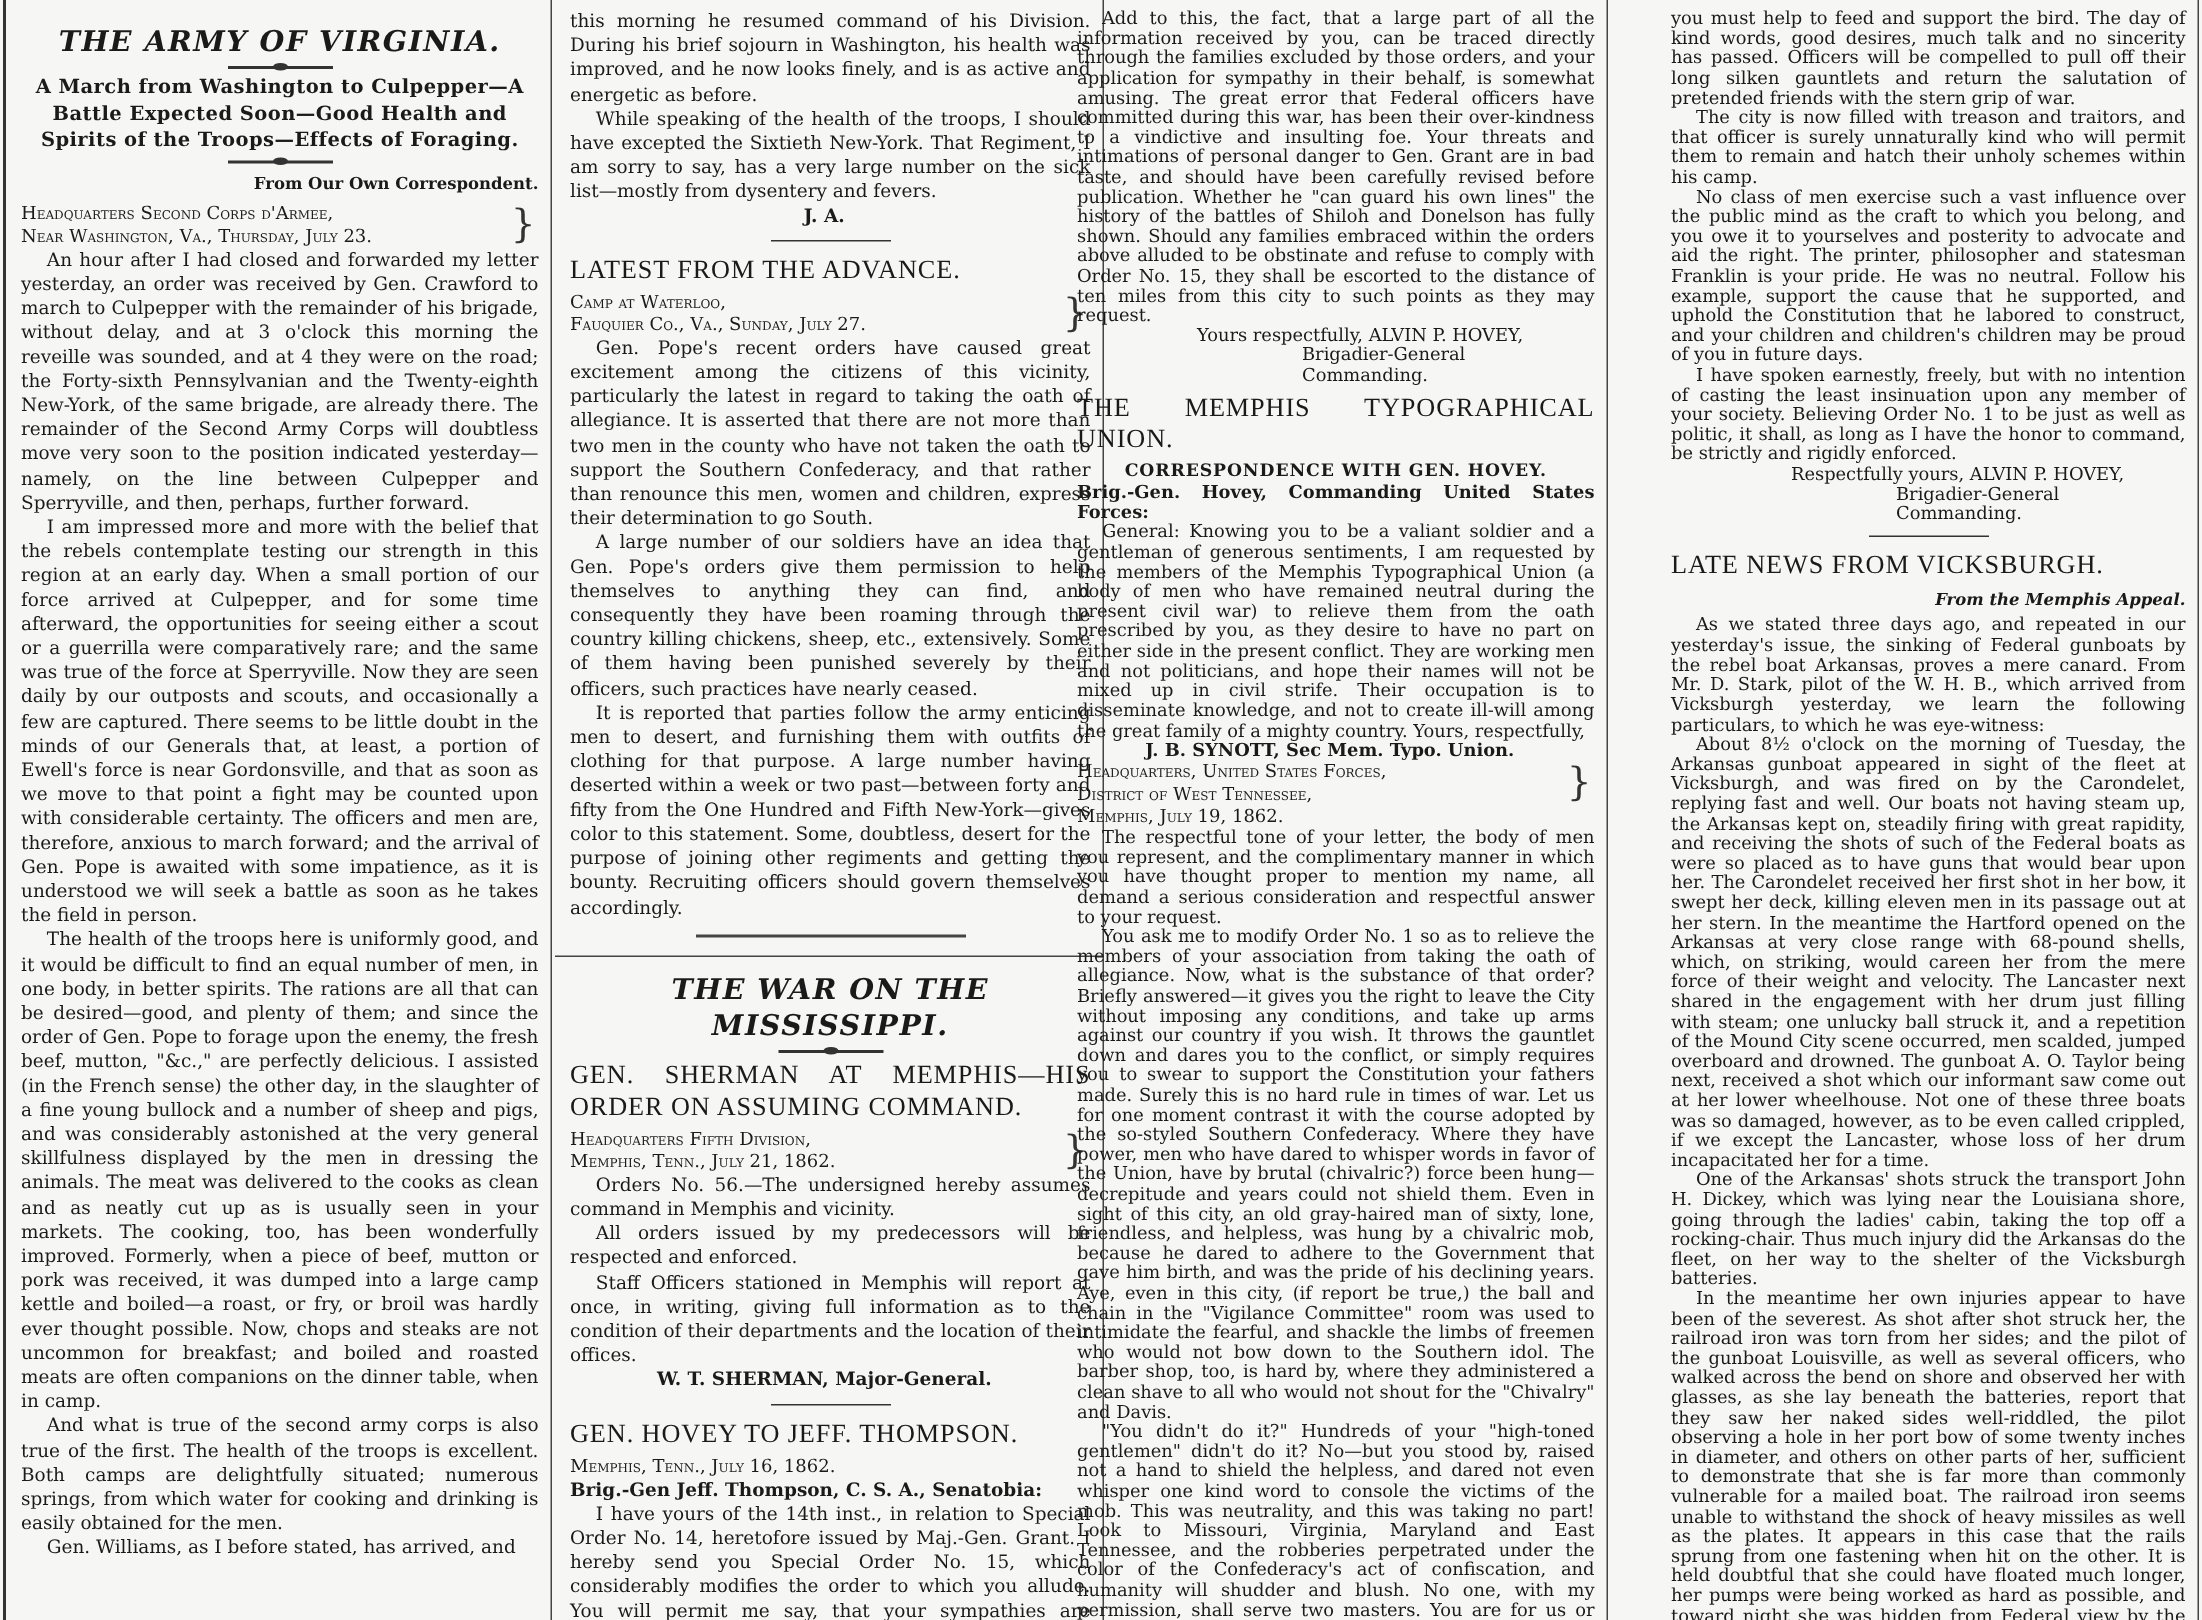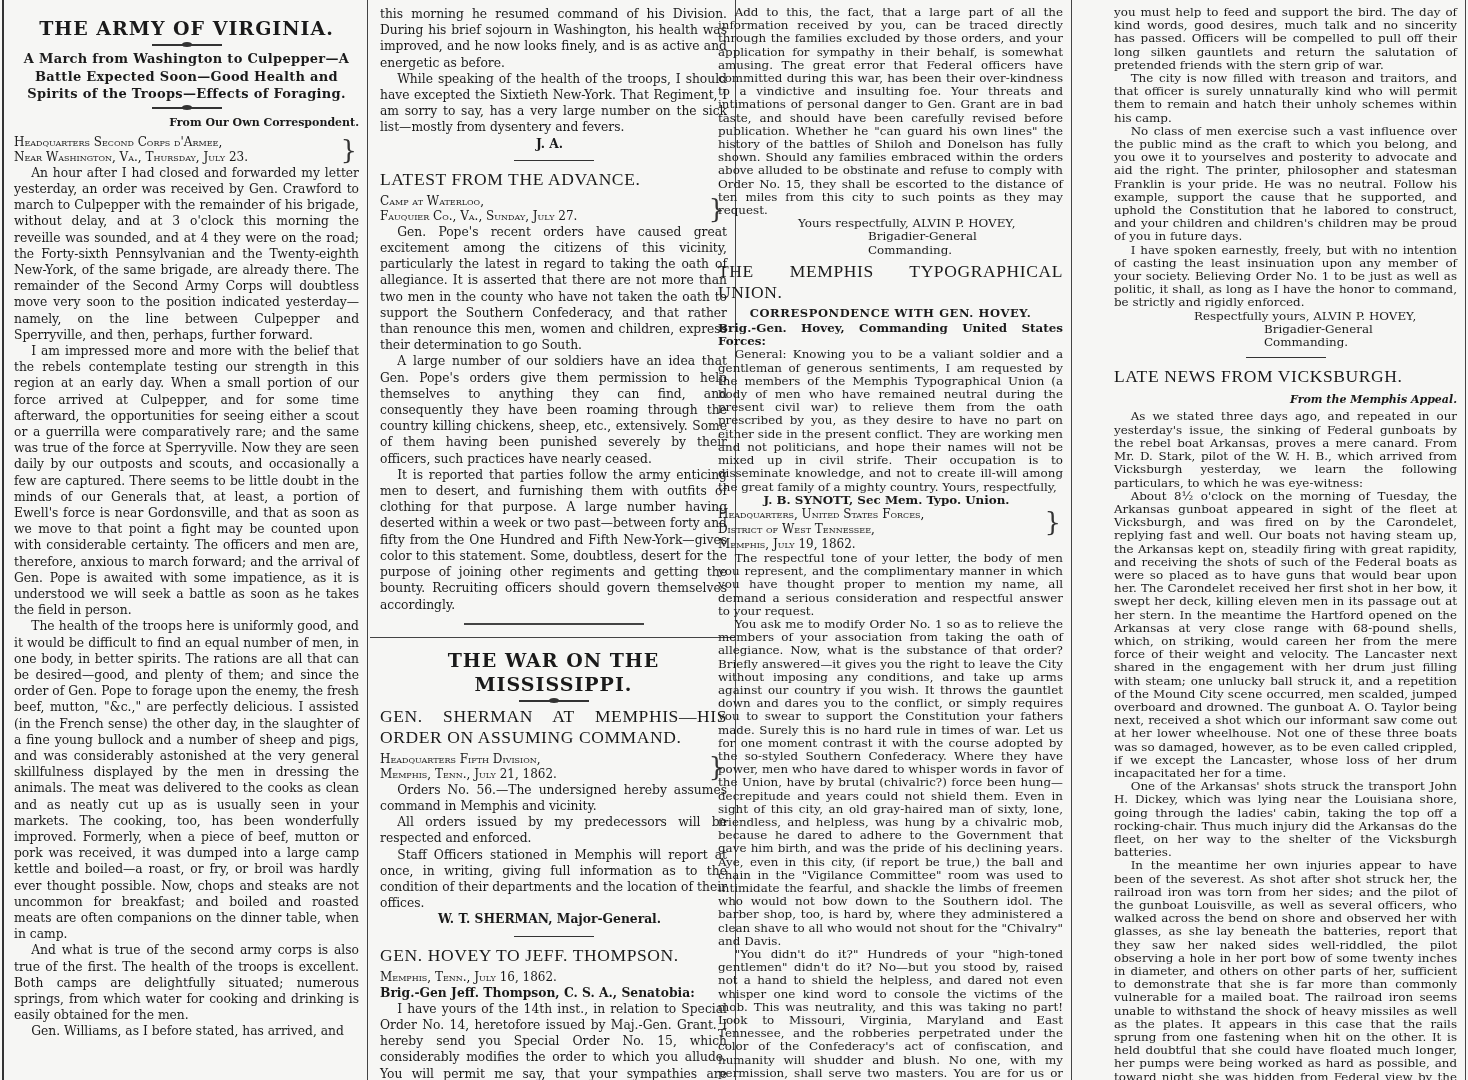--- a/index.html
+++ b/index.html
@@ -17,21 +17,21 @@
     overflow: hidden;
   }
   .col1 { left: 2px;   width: 366px; border-left: 2px solid #333; border-right: 1px solid #444; }
   .col2 { left: 370px; width: 366px; border-right: 1px solid #444; }
   .col3 { left: 708px; width: 364px; border-right: 1px solid #444; font-size: 11.9px; line-height: 13.2px; }
   .col4 { left: 1104px; width: 362px; border-right: 1px solid #444; font-size: 11.9px; line-height: 13.2px; }
   .col p { margin: 0; text-indent: 1.4em; }
   .col p.noind { text-indent: 0; }
   .hd-big {
     font-family: "DejaVu Serif", serif; font-weight: bold; text-align: center;
-    font-size: 19px; letter-spacing: 1px; margin: 10px 0 4px 0; line-height: 24px;
+    font-size: 19px; letter-spacing: 1px; margin: 10px 0 4px 0; line-height: 24px; font-style: italic;
   }
   .hd-med {
     font-family: "Liberation Serif", serif; font-size: 17.5px;
     letter-spacing: 0.6px; margin: 4px 0 4px 0; line-height: 21px;
   }
   .hd-sub {
     font-weight: bold; text-align: center; font-size: 13px; line-height: 17.5px;
     margin: 2px 0 2px 0; letter-spacing: 0.3px;
   }
   .hd-small { text-align: center; font-size: 11.5px; font-weight: bold; letter-spacing: 0.6px; margin: 2px 0; }

